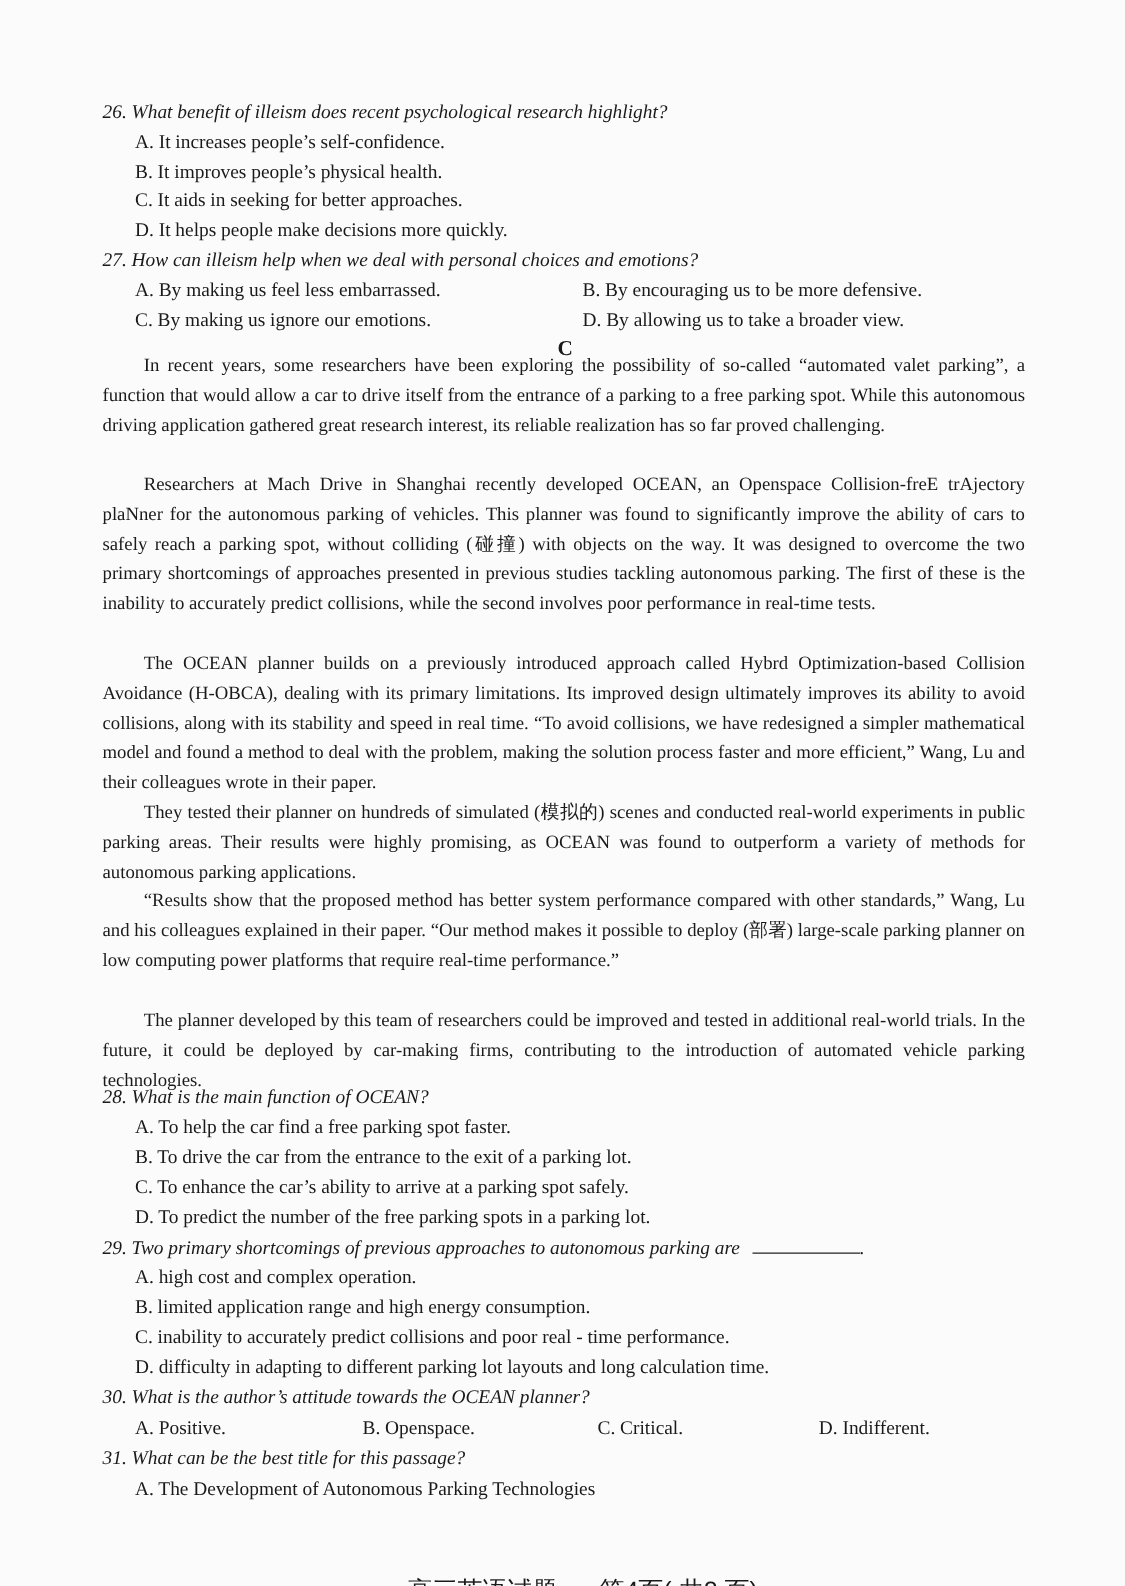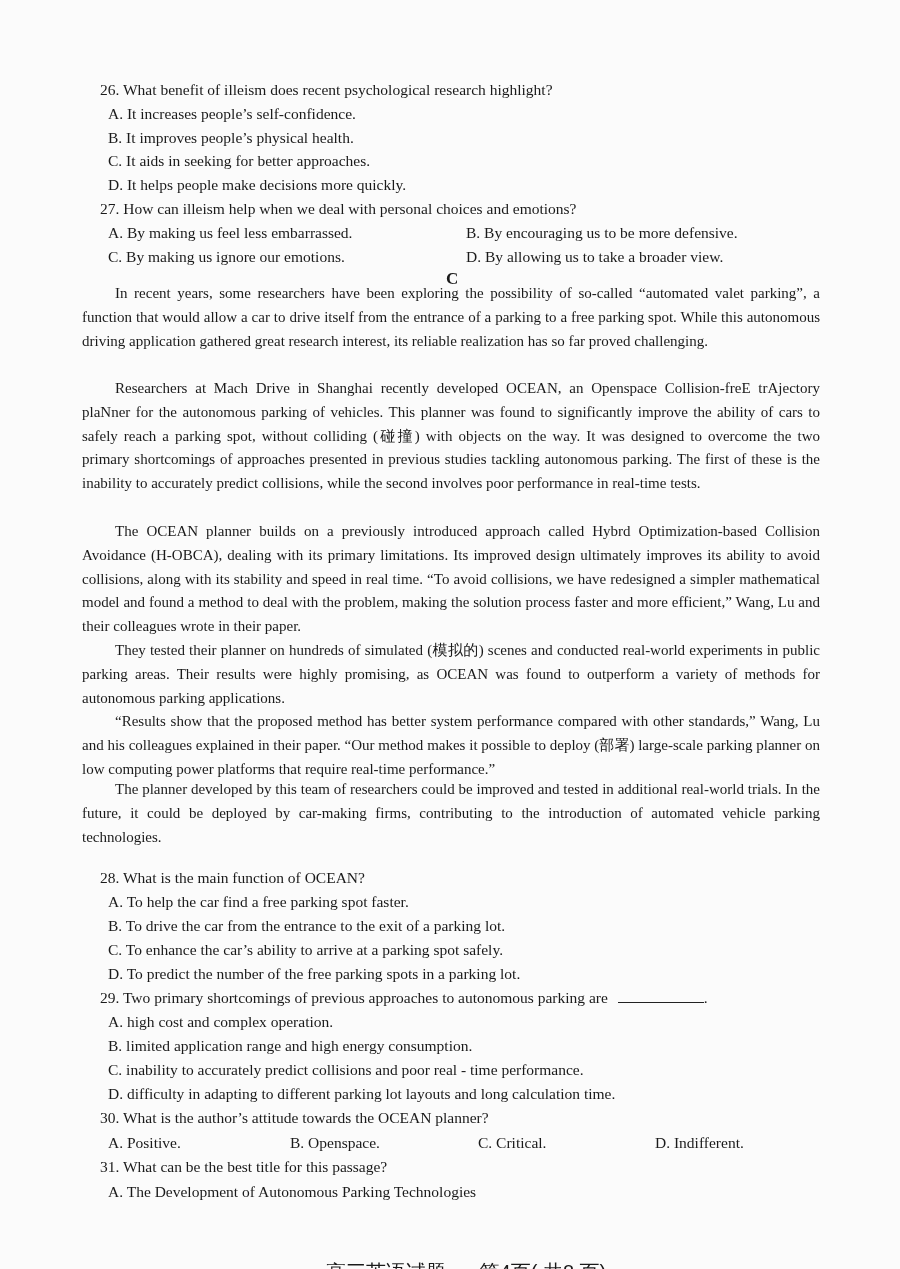--- a/index.html
+++ b/index.html
@@ -22,21 +22,22 @@
       width: 900px;
       height: 1269px;
     }
     .line {
       position: absolute;
       white-space: nowrap;
       font-size: 15.5px;
       line-height: 20px;
     }
     .q {
-      left: 100px;
+      left: 82px;
+      font-style: italic;
     }
     .opt {
       left: 108px;
     }
     .opt2 {
       left: 466px;
     }
     .para {
       position: absolute;
       left: 82px;
@@ -97,21 +98,21 @@
   <div class="line opt" style="top:247px">C. By making us ignore our emotions.</div>
   <div class="line opt2" style="top:247px">D. By allowing us to take a broader view.</div>
 
   <div class="section-letter">C</div>
 
   <p class="para" style="top:282px; margin:0">In recent years, some researchers have been exploring the possibility of so-called “automated valet parking”, a function that would allow a car to drive itself from the entrance of a parking to a free parking spot. While this autonomous driving application gathered great research interest, its reliable realization has so far proved challenging.</p>
   <p class="para" style="top:377px; margin:0">Researchers at Mach Drive in Shanghai recently developed OCEAN, an Openspace Collision-freE trAjectory plaNner for the autonomous parking of vehicles. This planner was found to significantly improve the ability of cars to safely reach a parking spot, without colliding (碰撞) with objects on the way. It was designed to overcome the two primary shortcomings of approaches presented in previous studies tackling autonomous parking. The first of these is the inability to accurately predict collisions, while the second involves poor performance in real-time tests.</p>
   <p class="para" style="top:520px; margin:0">The OCEAN planner builds on a previously introduced approach called Hybrd Optimization-based Collision Avoidance (H-OBCA), dealing with its primary limitations. Its improved design ultimately improves its ability to avoid collisions, along with its stability and speed in real time. “To avoid collisions, we have redesigned a simpler mathematical model and found a method to deal with the problem, making the solution process faster and more efficient,” Wang, Lu and their colleagues wrote in their paper.</p>
   <p class="para" style="top:639px; margin:0">They tested their planner on hundreds of simulated (模拟的) scenes and conducted real-world experiments in public parking areas. Their results were highly promising, as OCEAN was found to outperform a variety of methods for autonomous parking applications.</p>
   <p class="para" style="top:710px; margin:0">“Results show that the proposed method has better system performance compared with other standards,” Wang, Lu and his colleagues explained in their paper. “Our method makes it possible to deploy (部署) large-scale parking planner on low computing power platforms that require real-time performance.”</p>
-  <p class="para" style="top:778px; margin:0">The planner developed by this team of researchers could be improved and tested in additional real-world trials. In the future, it could be deployed by car-making firms, contributing to the introduction of automated vehicle parking technologies.</p>
+  <p class="para" style="top:806px; margin:0">The planner developed by this team of researchers could be improved and tested in additional real-world trials. In the future, it could be deployed by car-making firms, contributing to the introduction of automated vehicle parking technologies.</p>
 
   <div class="line q" style="top:868px">
     <span>28.</span>
     <span>What is the main function of OCEAN?</span>
   </div>
   <div class="line opt" style="top:892px">A. To help the car find a free parking spot faster.</div>
   <div class="line opt" style="top:916px">B. To drive the car from the entrance to the exit of a parking lot.</div>
   <div class="line opt" style="top:940px">C. To enhance the car’s ability to arrive at a parking spot safely.</div>
   <div class="line opt" style="top:964px">D. To predict the number of the free parking spots in a parking lot.</div>
 

